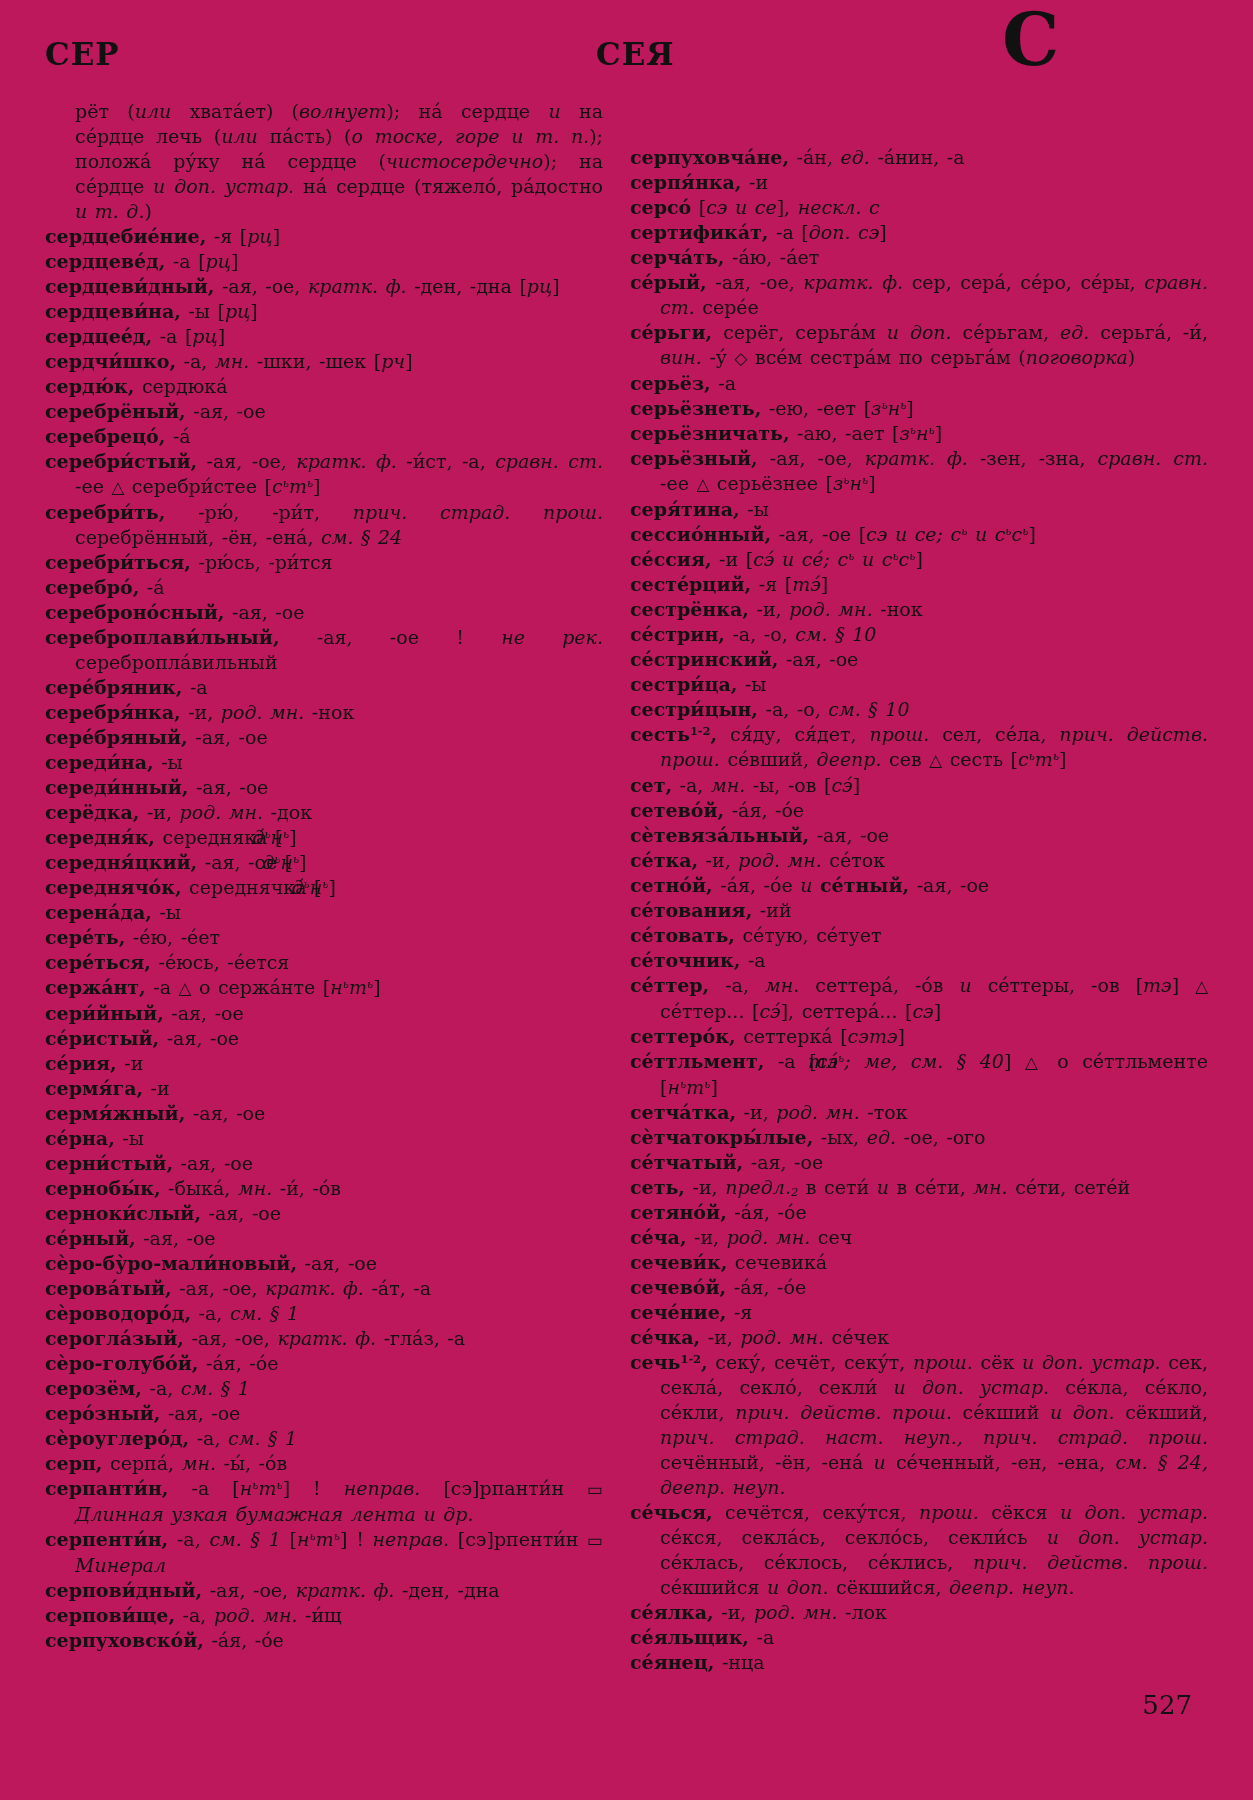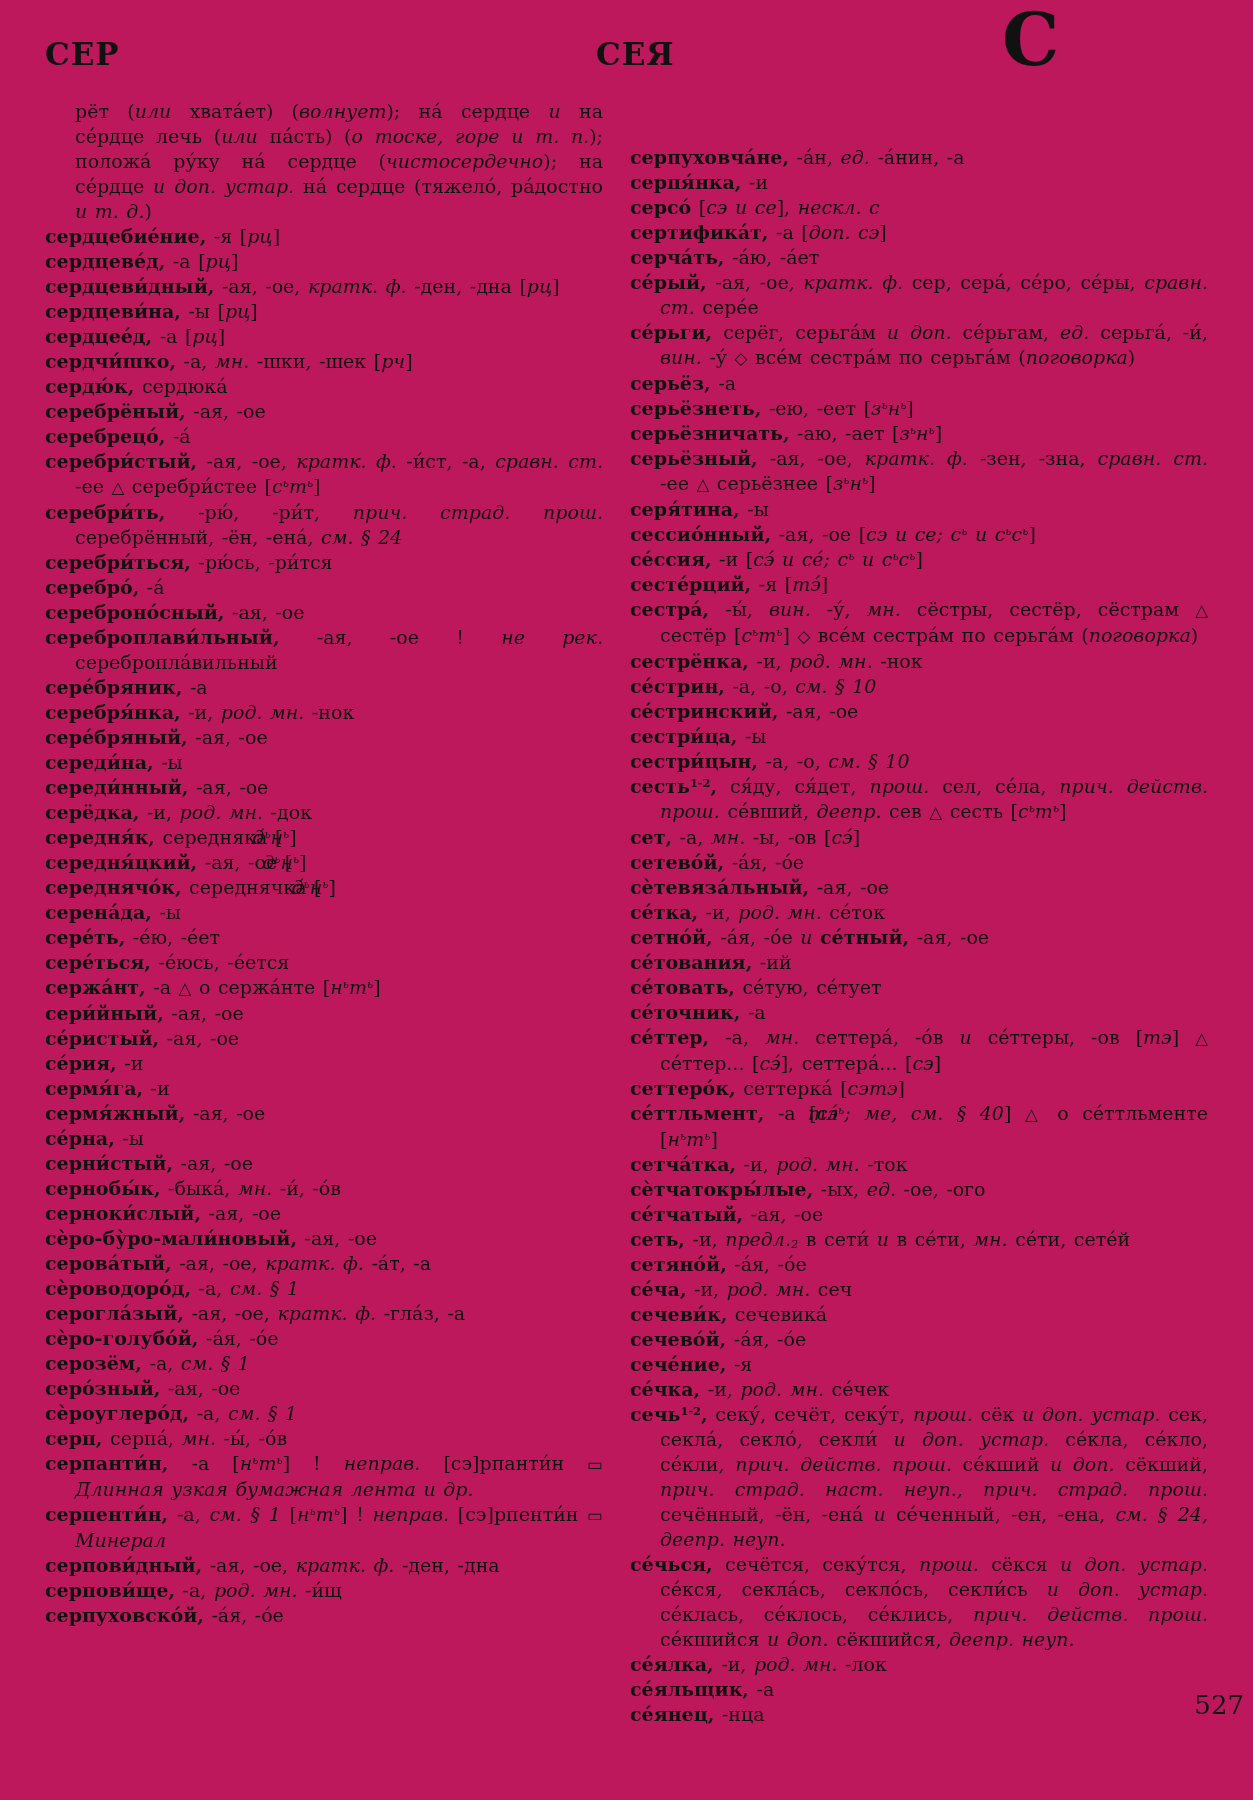--- a/index.html
+++ b/index.html
@@ -16,21 +16,21 @@
     position:absolute;top:36px;
     font-size:31px;font-weight:bold;letter-spacing:1px;
   }
   .hdr-left{left:45px;}
   .hdr-right{left:596px;}
   .corner-letter{
     position:absolute;top:4px;left:1002px;
     font-size:72px;font-weight:bold;line-height:1;
   }
   .page-number{
-    position:absolute;top:1690px;left:1114px;width:130px;
+    position:absolute;top:1690px;left:1062px;width:130px;
     text-align:right;font-size:26px;
   }
   .col{position:absolute;top:99px;}
   .col-left{left:45px;width:558px;}
   .col-right{left:630px;width:578px;margin-top:46px;}
   .entry{
     margin:0;font-size:19px;line-height:25px;
     text-align:justify;
     padding-left:30px;text-indent:-30px;
     word-spacing:1.5px;
@@ -87,20 +87,21 @@
       <p class="entry"><b>сержа́нт,</b> -а <span class="sym">△</span> о сержа́нте [<i>н<sup>ь</sup>т<sup>ь</sup></i>]</p>
       <p class="entry"><b>сери́йный,</b> -ая, -ое</p>
       <p class="entry"><b>се́ристый,</b> -ая, -ое</p>
       <p class="entry"><b>се́рия,</b> -и</p>
       <p class="entry"><b>сермя́га,</b> -и</p>
       <p class="entry"><b>сермя́жный,</b> -ая, -ое</p>
       <p class="entry"><b>се́рна,</b> -ы</p>
       <p class="entry"><b>серни́стый,</b> -ая, -ое</p>
       <p class="entry"><b>сернобы́к,</b> -быка́, <i>мн.</i> -и́, -о́в</p>
       <p class="entry"><b>серноки́слый,</b> -ая, -ое</p>
+      <p class="entry"><b>се́рный,</b> -ая, -ое</p>
       <p class="entry"><b>сѐро-бу̀ро-мали́новый,</b> -ая, -ое</p>
       <p class="entry"><b>серова́тый,</b> -ая, -ое, <i>кратк. ф.</i> -а́т, -а</p>
       <p class="entry"><b>сѐроводоро́д,</b> -а, <i>см. § 1</i></p>
       <p class="entry"><b>серогла́зый,</b> -ая, -ое, <i>кратк. ф.</i> -гла́з, -а</p>
       <p class="entry"><b>сѐро-голубо́й,</b> -а́я, -о́е</p>
       <p class="entry"><b>серозём,</b> -а, <i>см. § 1</i></p>
       <p class="entry"><b>серо́зный,</b> -ая, -ое</p>
       <p class="entry"><b>сѐроуглеро́д,</b> -а, <i>см. § 1</i></p>
       <p class="entry"><b>серп,</b> серпа́, <i>мн.</i> -ы́, -о́в</p>
       <p class="entry"><b>серпанти́н,</b> -а [<i>н<sup>ь</sup>т<sup>ь</sup></i>] ! <i>неправ.</i> [сэ]рпанти́н <span class="sym">▭</span> <i>Длинная узкая бумажная лента и др.</i></p>
@@ -118,21 +119,20 @@
       <p class="entry"><b>се́рый,</b> -ая, -ое, <i>кратк. ф.</i> сер, сера́, се́ро, се́ры, <i>сравн. ст.</i> сере́е</p>
       <p class="entry"><b>се́рьги,</b> серёг, серьга́м <i>и доп.</i> се́рьгам, <i>ед.</i> серьга́, -и́, <i>вин.</i> -у́ <span class="sym">◇</span> все́м сестра́м по серьга́м (<i>поговорка</i>)</p>
       <p class="entry"><b>серьёз,</b> -а</p>
       <p class="entry"><b>серьёзнеть,</b> -ею, -еет [<i>з<sup>ь</sup>н<sup>ь</sup></i>]</p>
       <p class="entry"><b>серьёзничать,</b> -аю, -ает [<i>з<sup>ь</sup>н<sup>ь</sup></i>]</p>
       <p class="entry"><b>серьёзный,</b> -ая, -ое, <i>кратк. ф.</i> -зен, -зна, <i>сравн. ст.</i> -ее <span class="sym">△</span> серьёзнее [<i>з<sup>ь</sup>н<sup>ь</sup></i>]</p>
       <p class="entry"><b>серя́тина,</b> -ы</p>
       <p class="entry"><b>сессио́нный,</b> -ая, -ое [<i>сэ и се; с<sup>ь</sup> и с<sup>ь</sup>с<sup>ь</sup></i>]</p>
       <p class="entry"><b>се́ссия,</b> -и [<i>сэ́ и се́; с<sup>ь</sup> и с<sup>ь</sup>с<sup>ь</sup></i>]</p>
       <p class="entry"><b>сесте́рций,</b> -я [<i>тэ́</i>]</p>
-      <p class="entry"><b>сестра́,</b> -ы́, <i>вин.</i> -у́, <i>мн.</i> сёстры, сестёр, сёстрам <span class="sym">△</span> сестёр [<i>с<sup>ь</sup>т<sup>ь</sup></i>] <span class="sym">◇</span> все́м сестра́м по серьга́м (<i>поговорка</i>)</p>
       <p class="entry"><b>сестрёнка,</b> -и, <i>род. мн.</i> -нок</p>
       <p class="entry"><b>се́стрин,</b> -а, -о, <i>см. § 10</i></p>
       <p class="entry"><b>се́стринский,</b> -ая, -ое</p>
       <p class="entry"><b>сестри́ца,</b> -ы</p>
       <p class="entry"><b>сестри́цын,</b> -а, -о, <i>см. § 10</i></p>
       <p class="entry"><b>сесть<sup>1-2</sup>,</b> ся́ду, ся́дет, <i>прош.</i> сел, се́ла, <i>прич. действ. прош.</i> се́вший, <i>деепр.</i> сев <span class="sym">△</span> сесть [<i>с<sup>ь</sup>т<sup>ь</sup></i>]</p>
       <p class="entry"><b>сет,</b> -а, <i>мн.</i> -ы, -ов [<i>сэ́</i>]</p>
       <p class="entry"><b>сетево́й,</b> -а́я, -о́е</p>
       <p class="entry"><b>сѐтевяза́льный,</b> -ая, -ое</p>
       <p class="entry"><b>се́тка,</b> -и, <i>род. мн.</i> се́ток</p>

